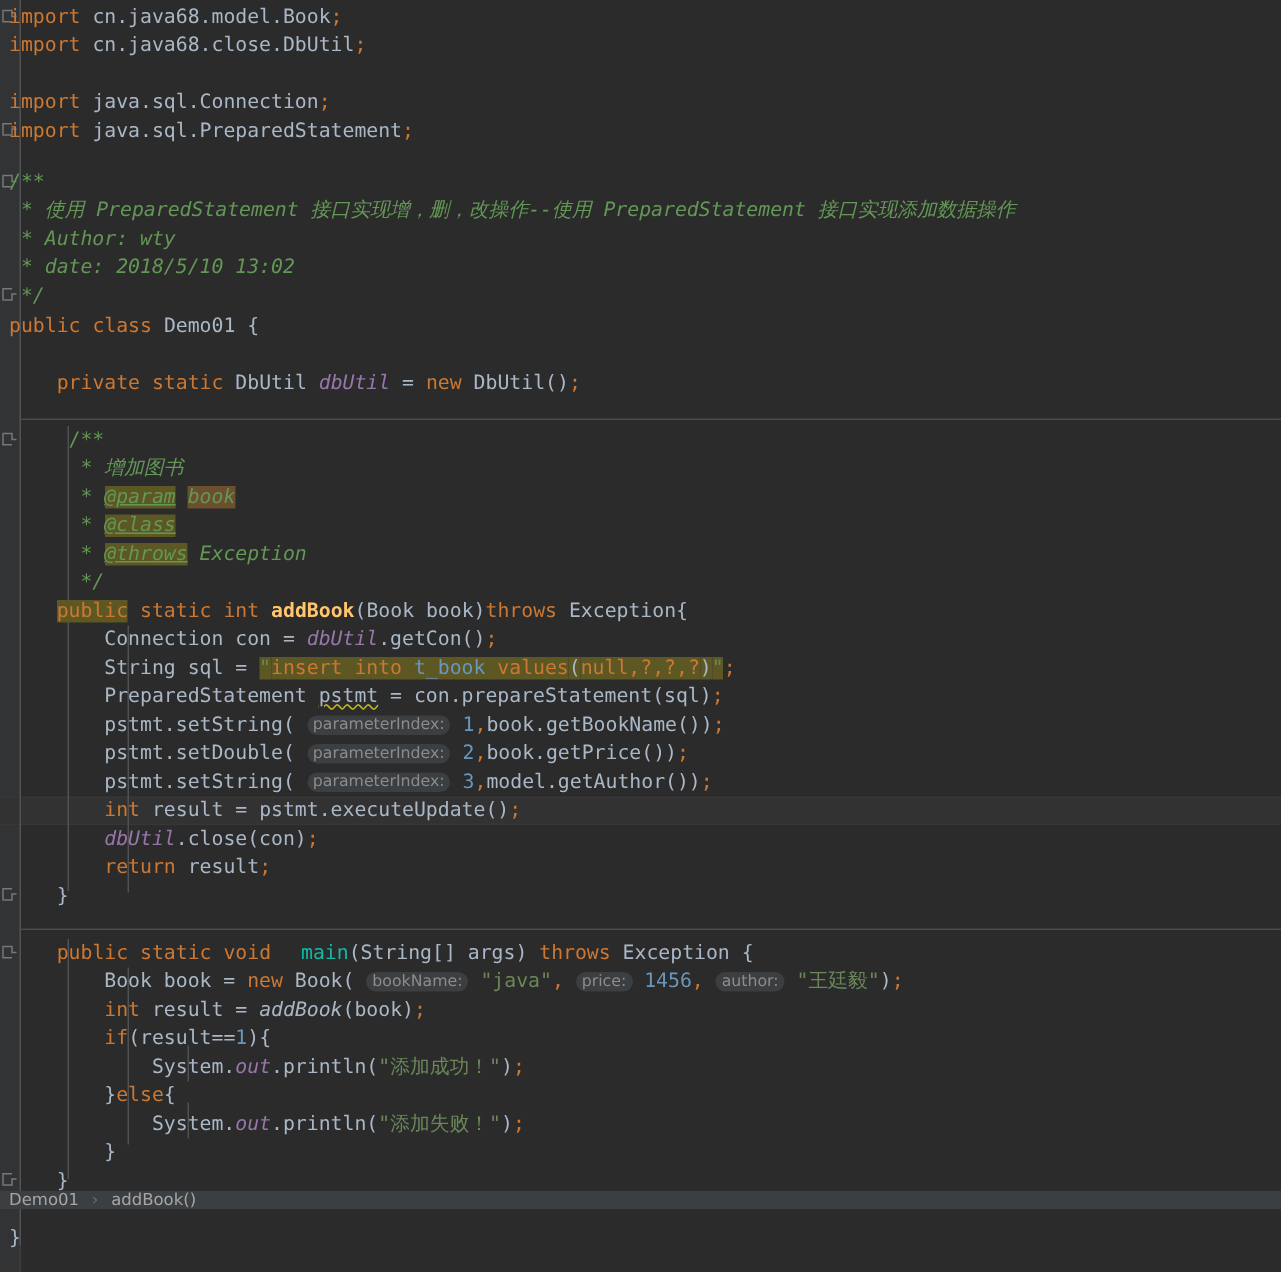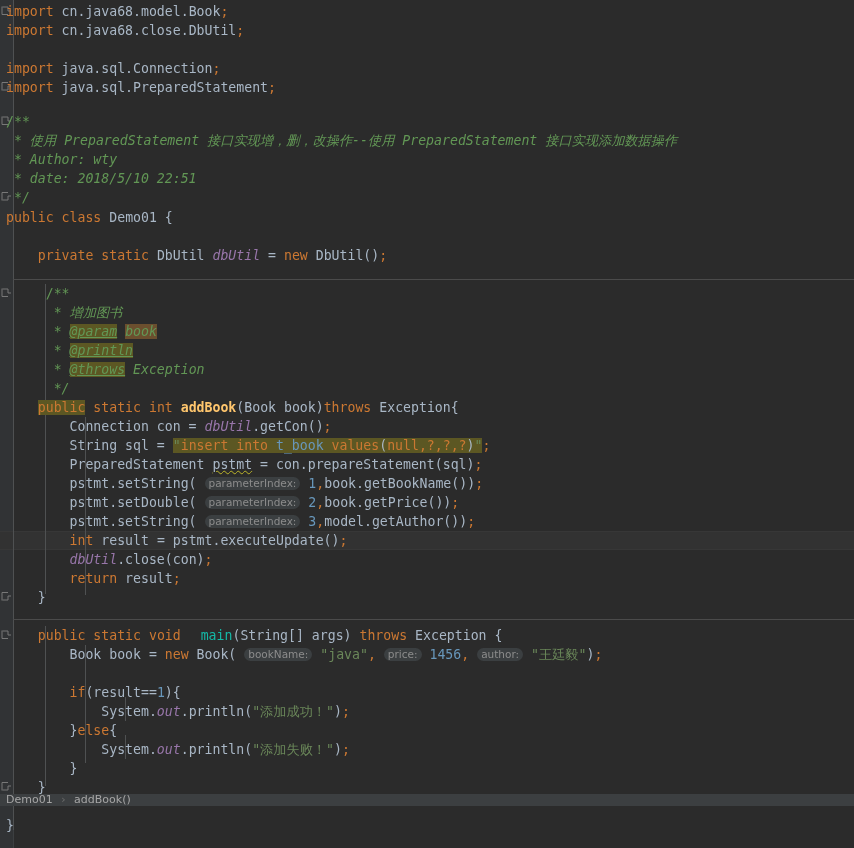--- a/index.html
+++ b/index.html
@@ -219,46 +219,47 @@
       <div class="sep" style="top: 619px;"></div>
       <div class="ln" style="top: 2px;"><span class="kw">import</span><span class="id"> </span><span class="id">cn.java68.model.Book</span><span class="semi">;</span></div>
       <div class="ln" style="top: 21px;"><span class="kw">import</span><span class="id"> </span><span class="id">cn.java68.close.DbUtil</span><span class="semi">;</span></div>
       <div class="ln" style="top: 40px;"></div>
       <div class="ln" style="top: 59px; text-align: center;"><span class="kw">import</span><span class="id"> </span><span class="id">java.sql.Connection</span><span class="semi">;</span></div>
       <div class="ln" style="top: 78px;"><span class="kw">import</span><span class="id"> </span><span class="id">java.sql.PreparedStatement</span><span class="semi">;</span></div>
       <div class="ln" style="top: 97px;"></div>
       <div class="ln" style="top: 112px;"><span class="cmtp">/**</span></div>
       <div class="ln" style="top: 131px;"><span class="cmt"> * 使用 PreparedStatement 接口实现增，删，改操作--使用 PreparedStatement 接口实现添加数据操作</span></div>
       <div class="ln" style="top: 150px;"><span class="cmt"> * Author: wty</span></div>
-      <div class="ln" style="top: 169px;"><span class="cmt"> * date: 2018/5/10 22:51</span></div>
+      <div class="ln" style="top: 169px;"><span class="cmt"> * date: 2018/5/10 13:02</span></div>
       <div class="ln" style="top: 188px;"><span class="cmt"> */</span></div>
       <div class="ln" style="top: 208px;"><span class="kw">public</span><span class="id"> </span><span class="kw">class</span><span class="id"> </span><span class="id">Demo01</span><span class="punct"> {</span></div>
       <div class="ln" style="top: 227px;"></div>
       <div class="ln" style="top: 246px;"><span class="id">    </span><span class="kw">private</span><span class="id"> </span><span class="kw">static</span><span class="id"> </span><span class="id">DbUtil</span><span class="id"> </span><span class="fld">dbUtil</span><span class="punct"> = </span><span class="kw">new</span><span class="id"> </span><span class="id">DbUtil()</span><span class="semi">;</span></div>
       <div class="ln" style="top: 265px;"></div>
       <div class="ln" style="top: 284px;"><span class="id">     </span><span class="cmtp">/**</span></div>
       <div class="ln" style="top: 303px;"><span class="cmt">      * 增加图书</span></div>
       <div class="ln" style="top: 322px;"><span class="cmt">      * </span><span class="tag hl-olive">@param</span><span class="cmt"> </span><span class="cmt hl-brown">book</span></div>
-      <div class="ln" style="top: 341px;"><span class="cmt">      * </span><span class="tag hl-olive">@println</span></div>
+      <div class="ln" style="top: 341px;"><span class="cmt">      * </span><span class="tag hl-olive">@class</span></div>
       <div class="ln" style="top: 360px;"><span class="cmt">      * </span><span class="tag hl-olive">@throws</span><span class="cmt"> Exception</span></div>
       <div class="ln" style="top: 379px;"><span class="cmt">      */</span></div>
       <div class="ln" style="top: 398px;"><span class="id">    </span><span class="kw hl-olive">public</span><span class="id"> </span><span class="kw">static</span><span class="id"> </span><span class="kw">int</span><span class="id"> </span><span class="bold">addBook</span><span class="punct">(</span><span class="id">Book</span><span class="punct"> book)</span><span class="kw">throws</span><span class="id"> </span><span class="id">Exception</span><span class="punct">{</span></div>
       <div class="ln" style="top: 417px;"><span class="punct">        Connection con = </span><span class="fld">dbUtil</span><span class="punct">.getCon()</span><span class="semi">;</span></div>
       <div class="ln" style="top: 436px;"><span class="punct">        String sql = </span><span class="str hl-olive">"</span><span class="sqlk hl-olive">insert into </span><span class="sqlt hl-olive">t_book </span><span class="sqlk hl-olive">values</span><span class="punct hl-olive">(</span><span class="sqlk hl-olive">null,?,?,?</span><span class="punct hl-olive">)</span><span class="str hl-olive">"</span><span class="semi">;</span></div>
       <div class="ln" style="top: 455px;"><span class="punct">        PreparedStatement </span><span class="punct wavy">pstmt</span><span class="punct"> = con.prepareStatement(sql)</span><span class="semi">;</span></div>
       <div class="ln" style="top: 474px;"><span class="punct">        pstmt.setString(</span><span class="punct"> </span><span class="hint">parameterIndex:</span><span class="punct"> </span><span class="num">1</span><span class="semi">,</span><span class="punct">book.getBookName())</span><span class="semi">;</span></div>
       <div class="ln" style="top: 493px;"><span class="punct">        pstmt.setDouble(</span><span class="punct"> </span><span class="hint">parameterIndex:</span><span class="punct"> </span><span class="num">2</span><span class="semi">,</span><span class="punct">book.getPrice())</span><span class="semi">;</span></div>
       <div class="ln" style="top: 512px;"><span class="punct">        pstmt.setString(</span><span class="punct"> </span><span class="hint">parameterIndex:</span><span class="punct"> </span><span class="num">3</span><span class="semi">,</span><span class="punct">model.getAuthor())</span><span class="semi">;</span></div>
       <div class="ln" style="top: 531px;"><span class="id">        </span><span class="kw">int</span><span class="punct"> result = pstmt.executeUpdate()</span><span class="semi">;</span></div>
       <div class="ln" style="top: 550px;"><span class="id">        </span><span class="fld">dbUtil</span><span class="punct">.close(con)</span><span class="semi">;</span></div>
       <div class="ln" style="top: 569px;"><span class="id">        </span><span class="kw">return</span><span class="punct"> result</span><span class="semi">;</span></div>
       <div class="ln" style="top: 588px;"><span class="punct">    }</span></div>
       <div class="ln" style="top: 607px;"></div>
       <div class="ln" style="top: 626px;"><span class="id">    </span><span class="kw">public</span><span class="id"> </span><span class="kw">static</span><span class="id"> </span><span class="kw">void</span><span class="id"> </span><span class="mainm">main</span><span class="punct">(String[] args) </span><span class="kw">throws</span><span class="punct"> Exception {</span></div>
       <div class="ln" style="top: 645px;"><span class="punct">        Book book = </span><span class="kw">new</span><span class="punct"> Book(</span><span class="punct"> </span><span class="hint">bookName:</span><span class="punct"> </span><span class="str">"java"</span><span class="semi">,</span><span class="punct"> </span><span class="hint">price:</span><span class="punct"> </span><span class="num">1456</span><span class="semi">,</span><span class="punct"> </span><span class="hint">author:</span><span class="punct"> </span><span class="str">"王廷毅"</span><span class="punct">)</span><span class="semi">;</span></div>
+      <div class="ln" style="top: 664px;"><span class="id">        </span><span class="kw">int</span><span class="punct"> result = </span><span class="mthi">addBook</span><span class="punct">(book)</span><span class="semi">;</span></div>
       <div class="ln" style="top: 683px;"><span class="id">        </span><span class="kw">if</span><span class="punct">(result==</span><span class="num">1</span><span class="punct">){</span></div>
       <div class="ln" style="top: 702px;"><span class="punct">            System.</span><span class="fld">out</span><span class="punct">.println(</span><span class="str">"添加成功！"</span><span class="punct">)</span><span class="semi">;</span></div>
       <div class="ln" style="top: 721px;"><span class="punct">        }</span><span class="kw">else</span><span class="punct">{</span></div>
       <div class="ln" style="top: 740px;"><span class="punct">            System.</span><span class="fld">out</span><span class="punct">.println(</span><span class="str">"添加失败！"</span><span class="punct">)</span><span class="semi">;</span></div>
       <div class="ln" style="top: 759px;"><span class="punct">        }</span></div>
       <div class="ln" style="top: 778px;"><span class="punct">    }</span></div>
       <div class="ln" style="top: 797px;"></div>
       <div class="ln" style="top: 816px;"><span class="punct">}</span></div>
     </div>
 

